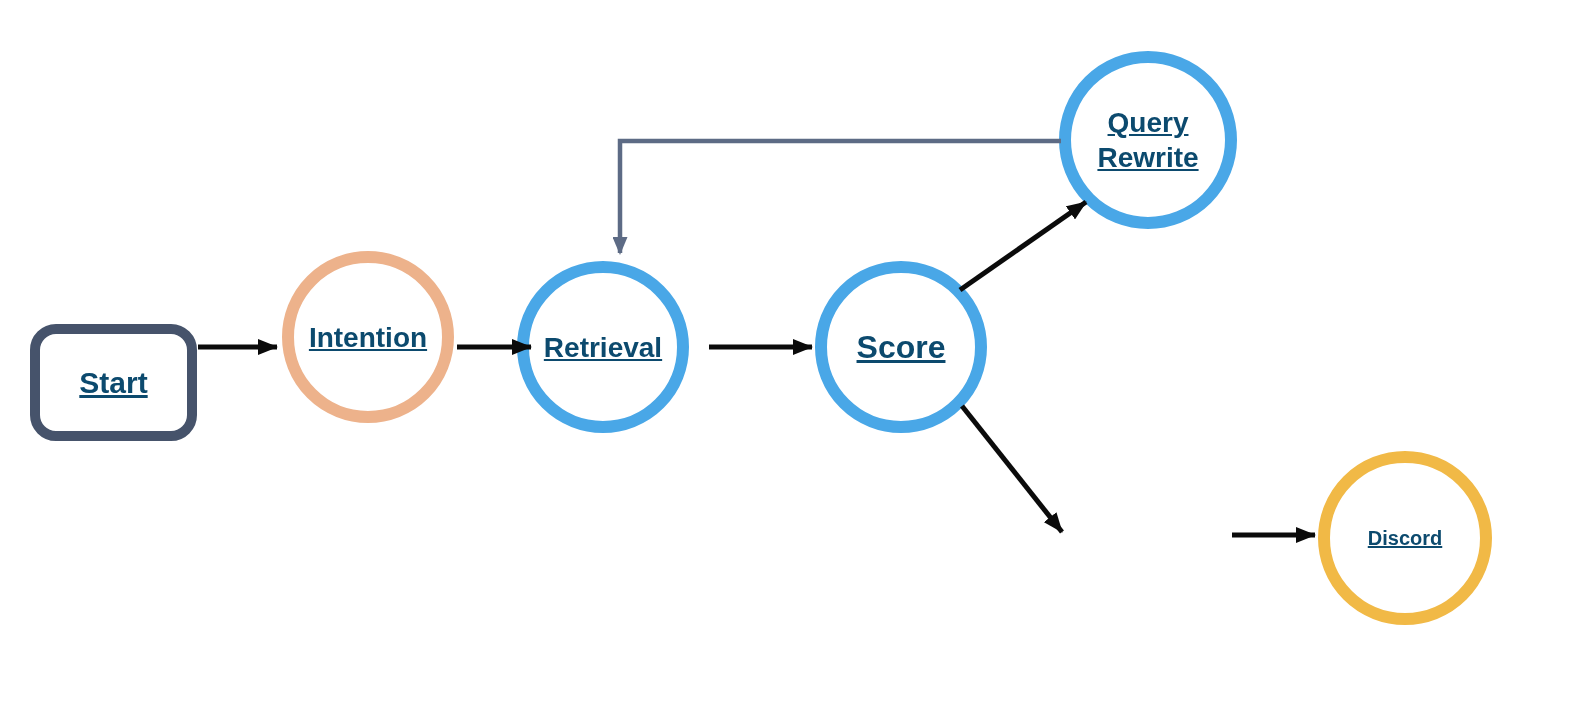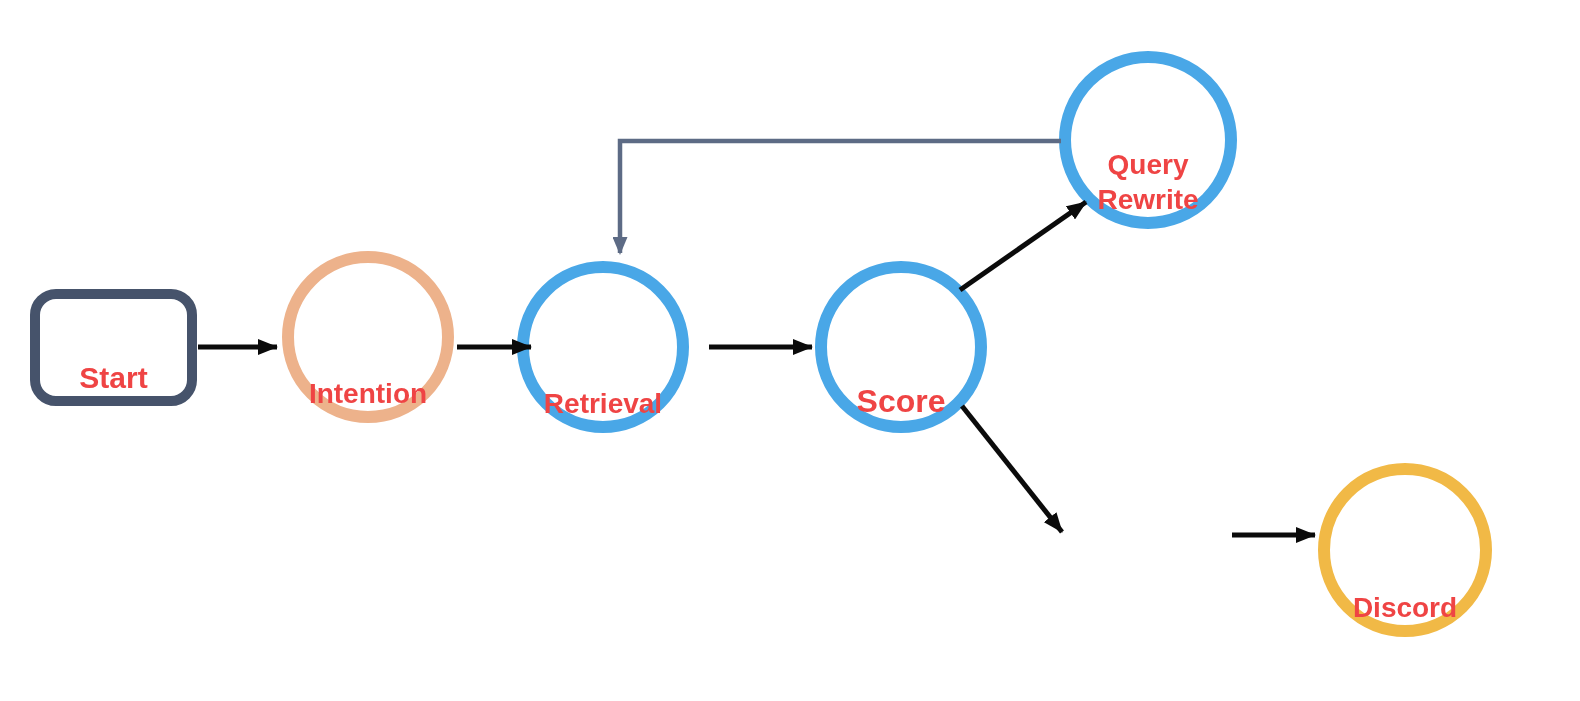--- a/index.html
+++ b/index.html
@@ -13,47 +13,49 @@
     height: 701px;
     background: #ffffff;
     overflow: hidden;
     font-family: "Liberation Sans", sans-serif;
   }
   .node {
     position: absolute;
     box-sizing: border-box;
     background: #ffffff;
     display: flex;
-    align-items: flex-end;
+    align-items: center;
     justify-content: center;
     text-align: center;
     font-weight: bold;
-    color: #ef4444;
+    color: #0c4a6e;
     z-index: 1;
+    text-decoration: underline;
   }
   .node .label {
     display: block;
     line-height: 1.25;
   }
   .circle {
     border: 12px solid #999999;
     border-radius: 50%;
   }
   .rect {
     border: 10px solid #46536b;
     border-radius: 26px;
+    margin-top: 35px;
   }
   #n-start         { left: 30px;   top: 289px; width: 167px; height: 117px; font-size: 30px; }
   #n-intention     { left: 282px;  top: 251px; width: 172px; height: 172px; font-size: 28px; }
   #n-retrieval     { left: 517px;  top: 261px; width: 172px; height: 172px; font-size: 28px; }
   #n-score         { left: 815px;  top: 261px; width: 172px; height: 172px; font-size: 32px; }
   #n-query-rewrite { left: 1059px; top: 51px;  width: 178px; height: 178px; font-size: 28px; }
   #n-query-rewrite .label { width: 124px; }
   #n-generation    { left: 1059px; top: 449px; width: 172px; height: 172px; font-size: 27px; }
-  #n-discord       { left: 1318px; top: 463px; width: 174px; height: 174px; font-size: 28px; }
+  #n-discord       { left: 1318px; top: 451px; width: 174px; height: 174px; font-size: 20px; }
   .edges {
     position: absolute;
     left: 0;
     top: 0;
     width: 1580px;
     height: 701px;
     z-index: 2;
     pointer-events: none;
   }
 </style>

